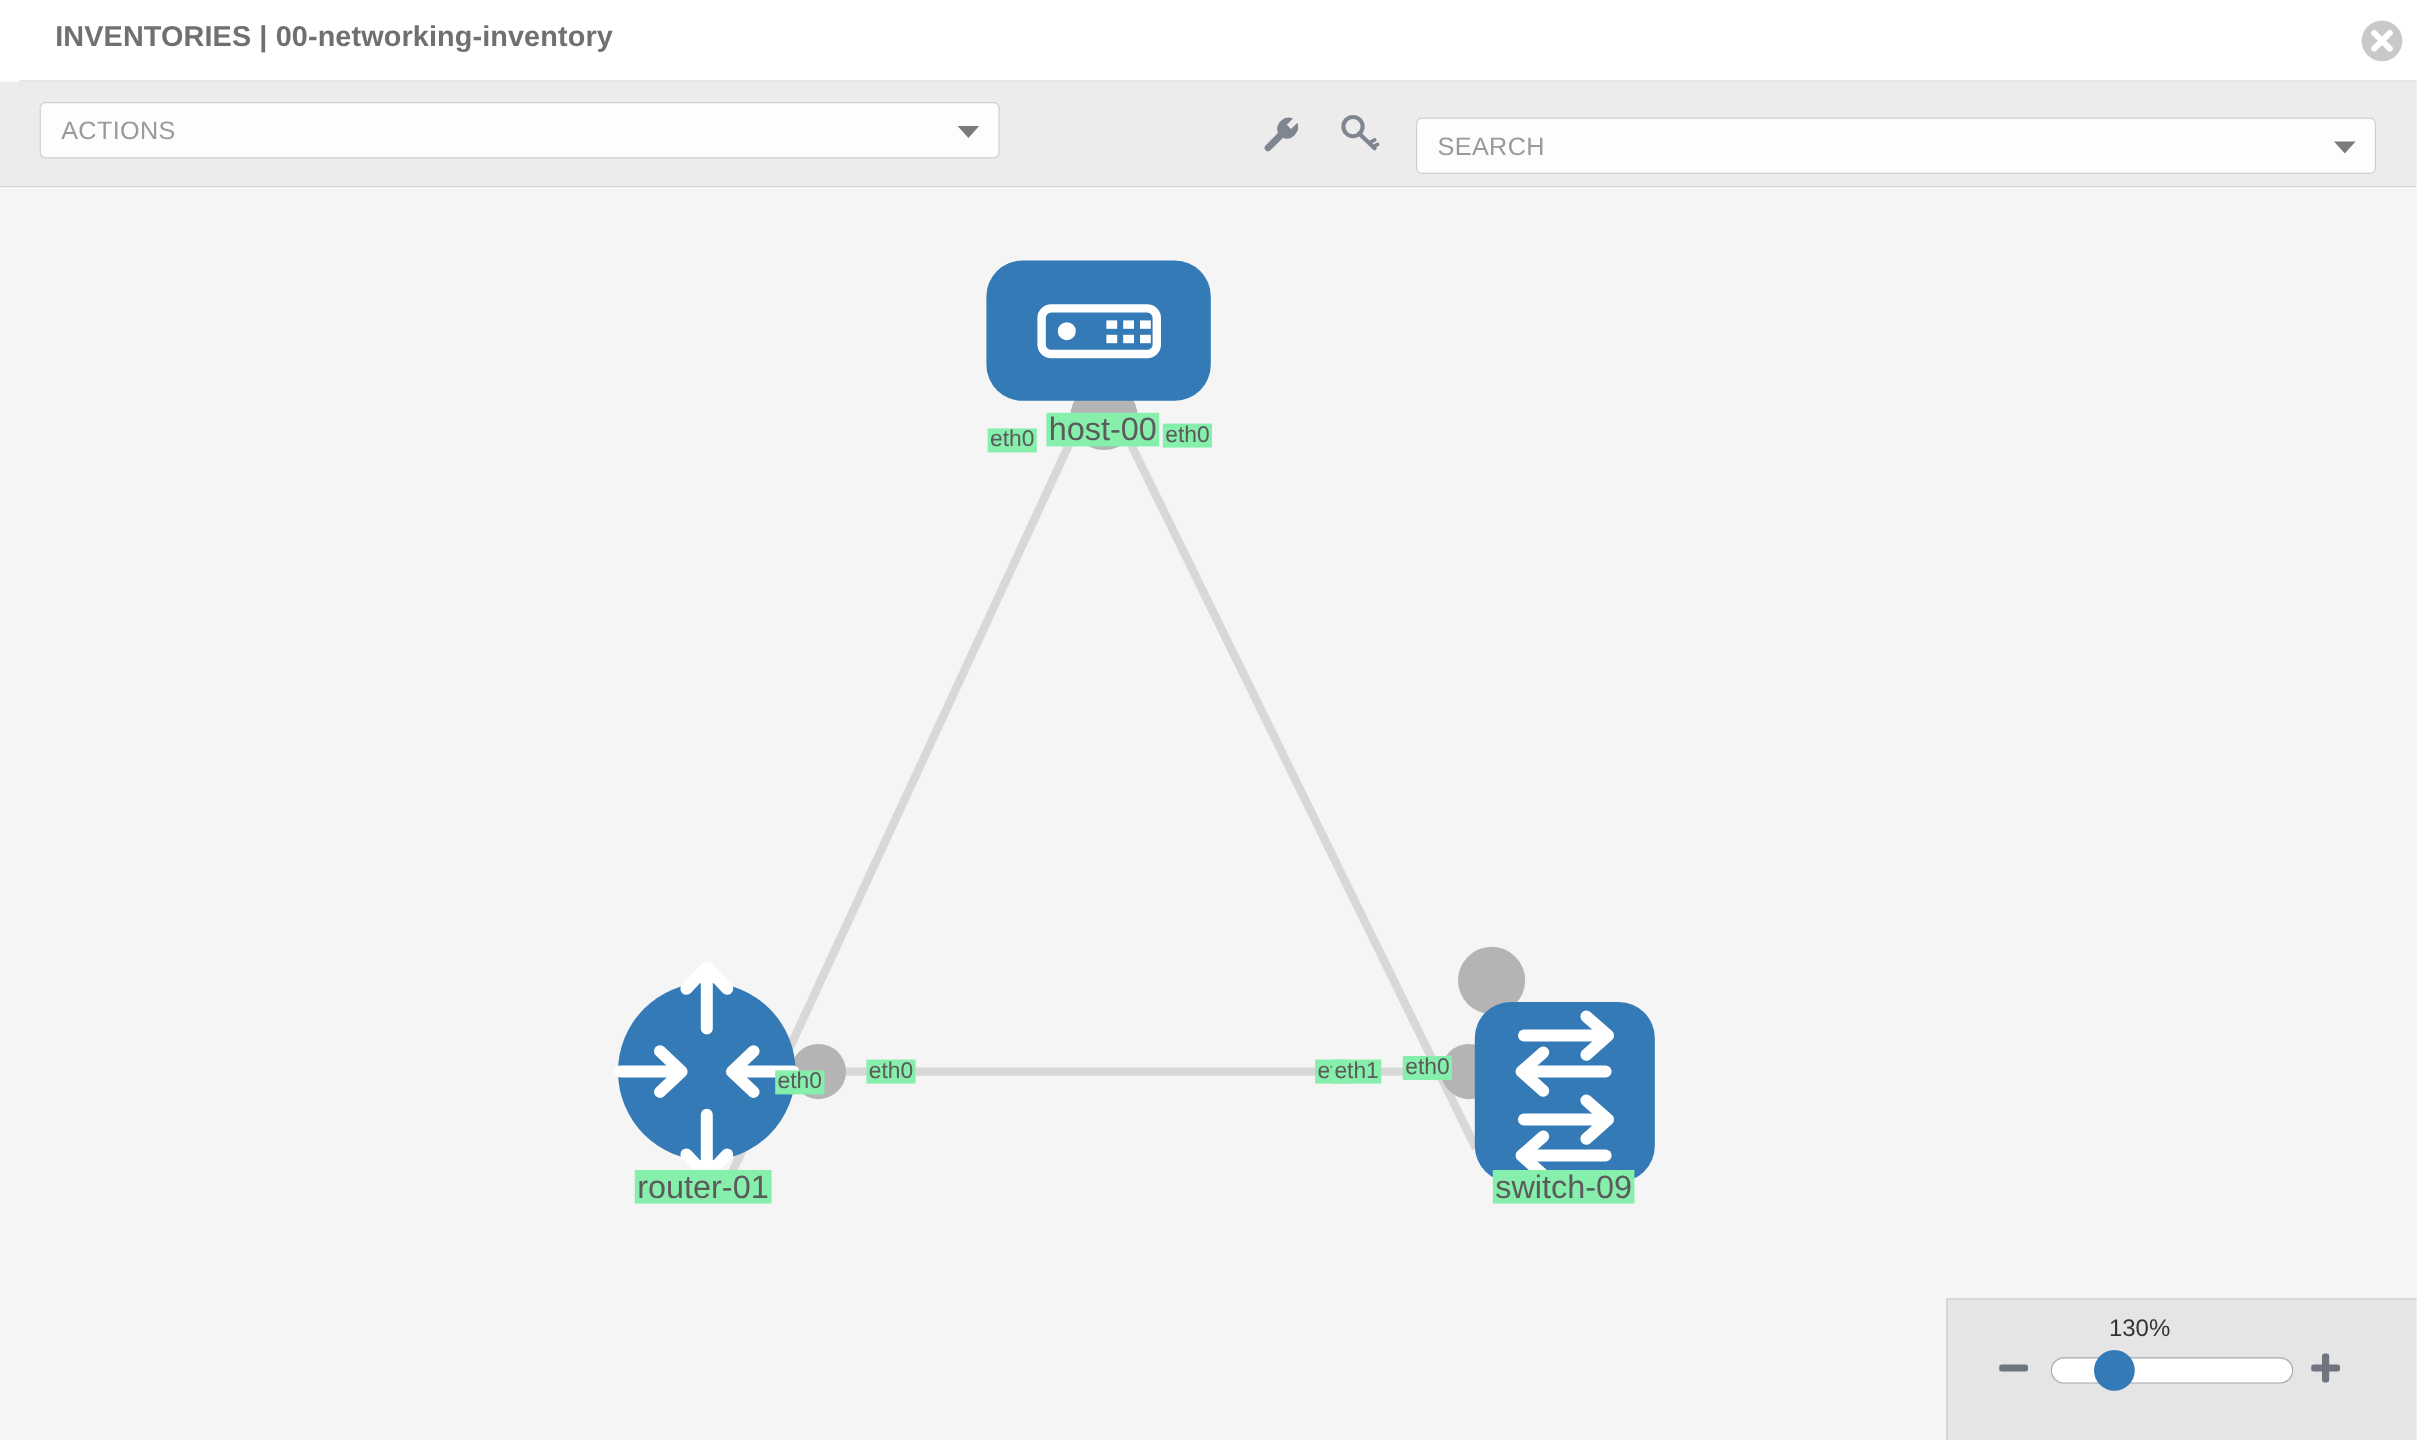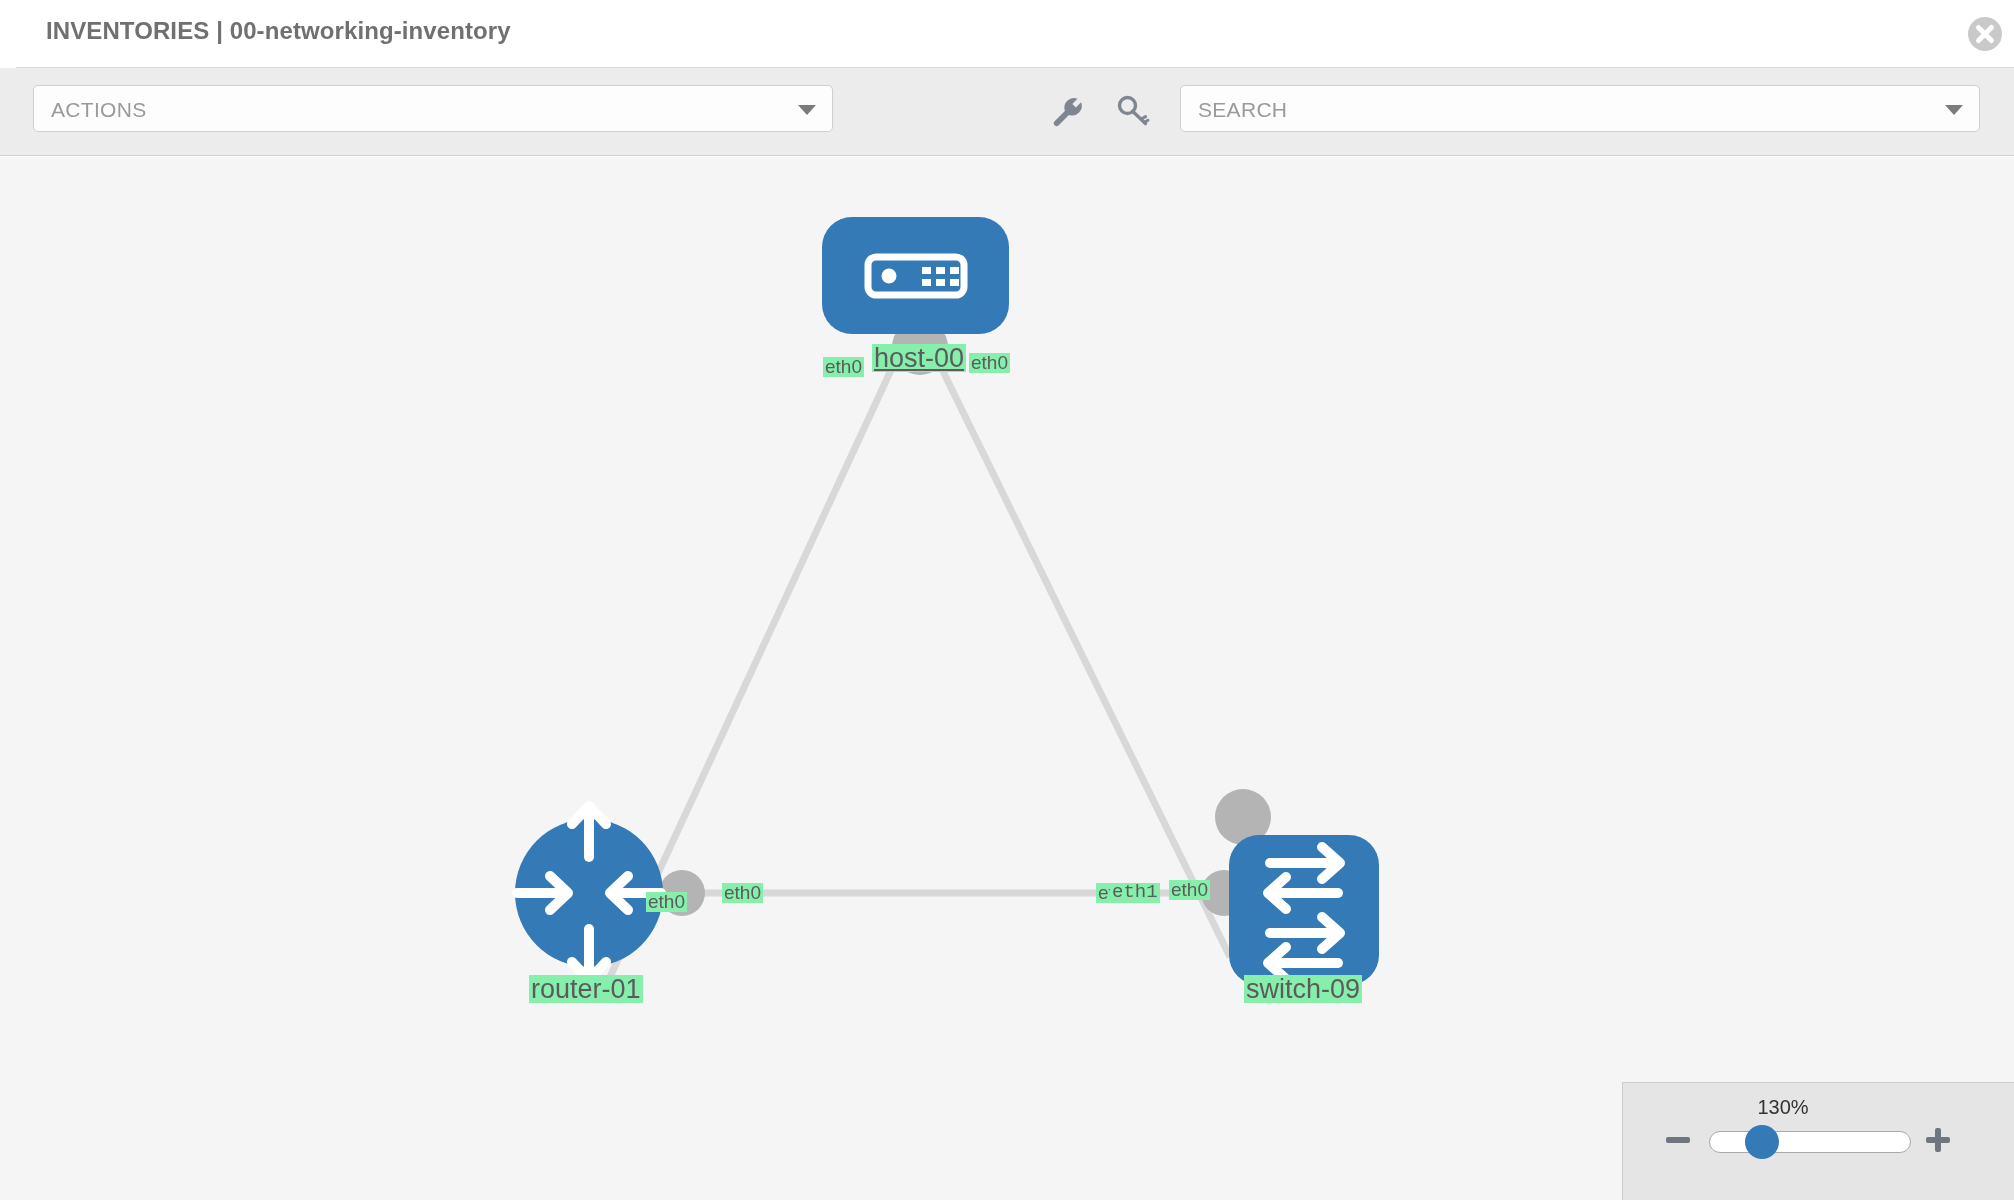--- a/index.html
+++ b/index.html
@@ -80,21 +80,21 @@
     position: absolute;
     top: 92px;
     width: 38px; height: 38px;
     cursor: pointer;
   }
   .tool-icon.wrench { left: 1047px; }
   .tool-icon.key    { left: 1113px; }
 
   .search-box {
     position: absolute;
-    left: 1180px; top: 85px;
+    left: 1180px; top: 98px;
     width: 800px; height: 47px;
     background: #fdfdfd;
     border: 1px solid #cfcfcf;
     border-radius: 5px;
   }
   .search-box .sel-label {
     position: absolute;
     left: 17px; top: 12px;
     font-size: 21px;
     color: #9a9a9a;
@@ -272,34 +272,34 @@
 
           <path d="M1270 776 L1338 776"></path>
           <path d="M1322 760 L1340 776 L1322 792"></path>
 
           <path d="M1338 806 L1270 806"></path>
           <path d="M1286 790 L1268 806 L1286 822"></path>
         </g>
       </g>
     </svg>
 
-    <div class="node-label" style="left:872px; top:187px;text-decoration:underline;">host-00</div>
+    <div class="node-label" style="left:872px; top:187px;">host-00</div>
     <div class="node-label" style="left:529px; top:818px;">router-01</div>
     <div class="node-label" style="left:1244px; top:818px;">switch-09</div>
 
     <div class="edge-label" style="left:823px; top:200px;">eth0</div>
     <div class="edge-label" style="left:969px; top:196px;">eth0</div>
 
     <div class="edge-label" style="left:646px; top:735px;">eth0</div>
     <div class="edge-label" style="left:1169px; top:723px;">eth0</div>
 
     <div class="edge-label" style="left:722px; top:726px;">eth0</div>
 
     <div class="edge-label" style="left:1096px; top:726px;">eth</div>
-    <div class="edge-label" style="left:1110px; top:726px;font-family:Liberation Mono, monospace;">eth1</div>
+    <div class="edge-label" style="left:1110px; top:726px;">eth1</div>
 
   </div>
 
   <div class="zoom-panel">
     <div class="zoom-value">130%</div>
 
     <div class="zoom-minus">
       <svg width="30" height="30" viewBox="0 0 30 30">
         <rect x="3" y="12" width="24" height="6" rx="2" fill="#6f7680"></rect>
       </svg>

